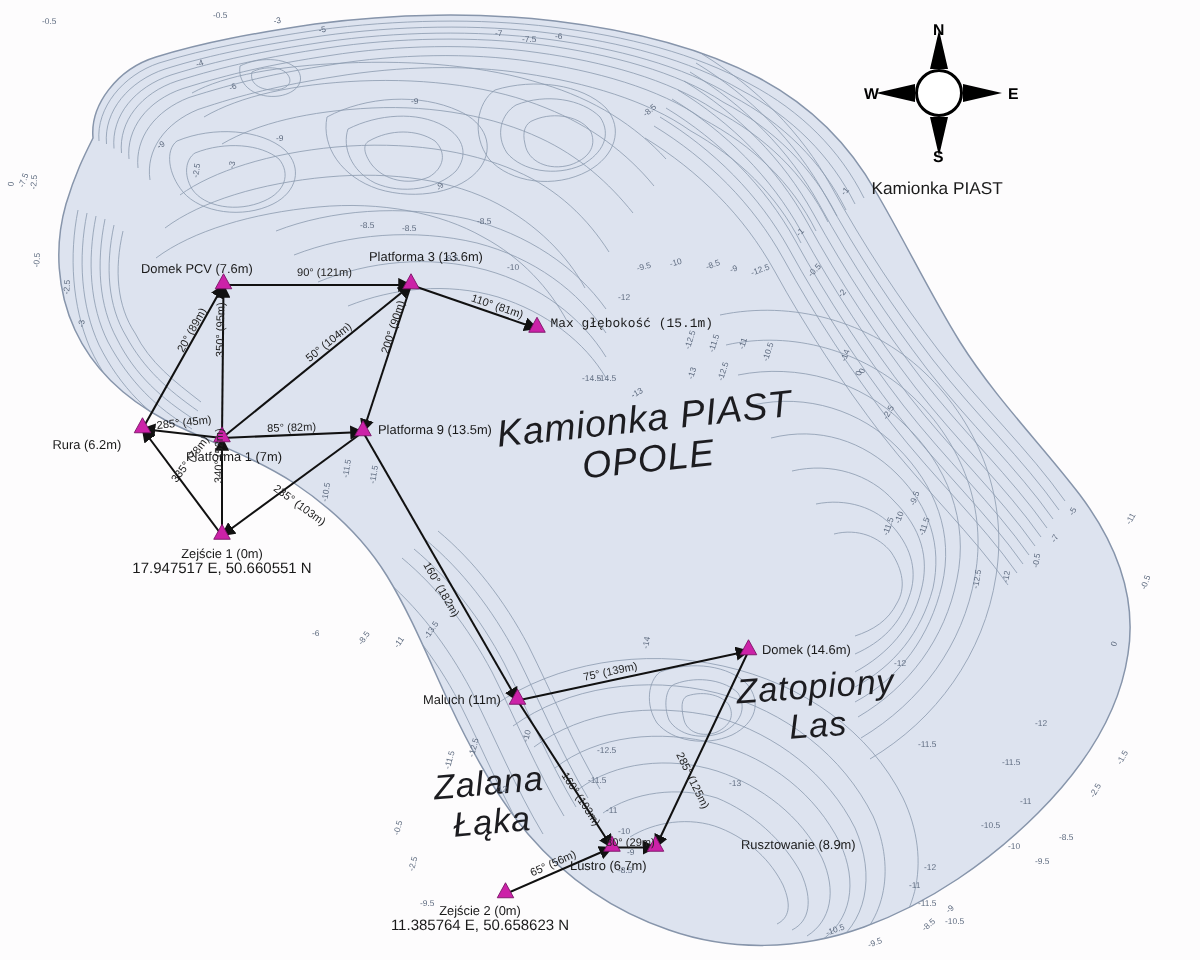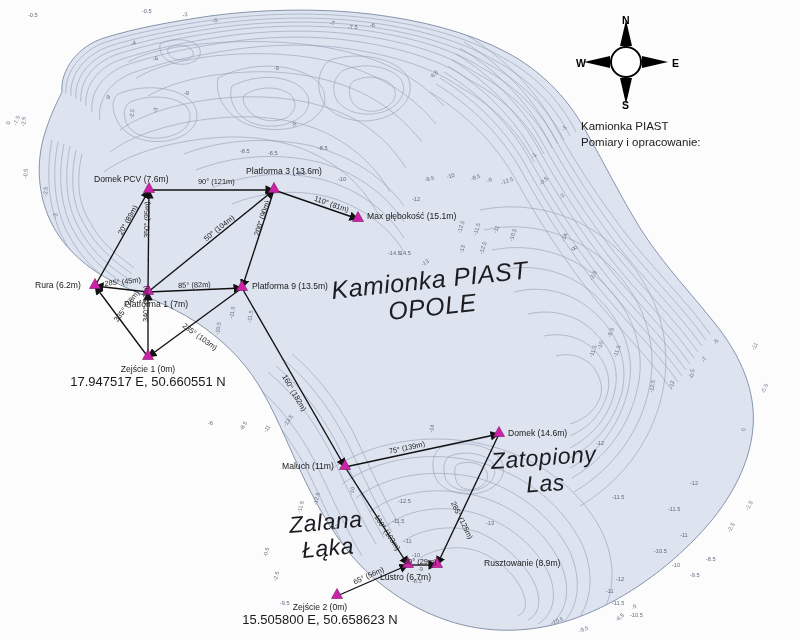--- a/index.html
+++ b/index.html
@@ -6,21 +6,21 @@
   body{width:800px;height:640px;overflow:hidden;
        font-family:"Liberation Sans","DejaVu Sans",sans-serif;}
   #map-root{position:relative;width:800px;height:640px;background:#fdfcfd;}
   svg.layer{position:absolute;left:0;top:0;width:800px;height:640px;}
   .htmlover{position:absolute;left:0;top:0;width:800px;height:640px;pointer-events:none;}
   .txt{position:absolute;white-space:nowrap;color:#231f20;}
 
   .credits{font-size:11.5px;line-height:16px;color:#1b1b1b;}
   .credits div{white-space:nowrap;}
   .sitelabel{font-size:8.6px;color:#1a1a1a;}
-  .coordlabel{font-size:13px;color:#1a1a1a;text-align:center;}
+  .coordlabel{font-size:10px;color:#1a1a1a;text-align:center;}
   .arealabel{font-family:"Liberation Sans","DejaVu Sans",sans-serif;
              font-style:italic;color:#1c1c20;letter-spacing:.5px;}
   .lake-title{font-size:25px;line-height:27px;}
   .zone-title{font-size:23px;line-height:26px;}
   .compass-letter{font-size:10.5px;font-weight:bold;color:#000;}
 </style>
 </head>
 <body>
 
 <div id="map-root">
@@ -190,53 +190,52 @@
 
   <div class="htmlover">
 
     <div class="txt compass-letter" style="left:622px;top:14px;">N</div>
     <div class="txt compass-letter" style="left:672px;top:57px;">E</div>
     <div class="txt compass-letter" style="left:622px;top:99px;">S</div>
     <div class="txt compass-letter" style="left:576px;top:57px;">W</div>
 
     <div class="txt credits" style="left:581px;top:118px;">
       <div>Kamionka PIAST</div>
-      <div>Pomiary i opracowanie:</div>
     </div>
 
     <div class="txt arealabel lake-title" style="left:330px;top:277px;transform:rotate(-6deg);transform-origin:left top;">
       <div>Kamionka PIAST</div>
       <div style="text-align:center;">OPOLE</div>
     </div>
 
     <div class="txt arealabel zone-title" style="left:288px;top:512px;transform:rotate(-5deg);transform-origin:left top;">
       <div>Zalana</div>
       <div style="text-align:center;">Łąka</div>
     </div>
 
     <div class="txt arealabel zone-title" style="left:490px;top:448px;transform:rotate(-4deg);transform-origin:left top;">
       <div>Zatopiony</div>
       <div style="text-align:center;">Las</div>
     </div>
 
     <div id="gen-labels">
         <div class="txt sitelabel" style="left:94px;top:174px;">Domek PCV (7.6m)</div>
         <div class="txt sitelabel" style="left:246px;top:166px;">Platforma 3 (13.6m)</div>
-        <div class="txt sitelabel" style="left:367px;top:211px;">Max głębokość (15.1m)</div>
-        <div class="txt sitelabel" style="left:35px;top:280px;">Rura (6.2m)</div>
+        <div class="txt sitelabel" style="left:367px;top:211px;font-family:Liberation Mono, monospace;">Max głębokość (15.1m)</div>
+        <div class="txt sitelabel" style="left:35px;top:291px;">Rura (6.2m)</div>
         <div class="txt sitelabel" style="left:124px;top:299px;">Platforma 1 (7m)</div>
         <div class="txt sitelabel" style="left:252px;top:281px;">Platforma 9 (13.5m)</div>
         <div class="txt sitelabel" style="left: 148px; top: 364px; transform: translateX(-50%);">Zejście 1 (0m)</div>
         <div class="txt sitelabel" style="left:282px;top:461px;">Maluch (11m)</div>
         <div class="txt sitelabel" style="left:508px;top:428px;">Domek (14.6m)</div>
-        <div class="txt sitelabel" style="left:437px;top:558px;padding-left:47px;">Rusztowanie (8.9m)</div>
+        <div class="txt sitelabel" style="left:447px;top:558px;padding-left:47px;">Rusztowanie (8.9m)</div>
         <div class="txt sitelabel" style="left:380px;top:572px;">Lustro (6.7m)</div>
         <div class="txt sitelabel" style="left: 320px; top: 602px; transform: translateX(-50%);">Zejście 2 (0m)</div>
         <div class="txt coordlabel" style="left: 148px; top: 374px; transform: translateX(-50%);">17.947517 E, 50.660551 N</div>
-        <div class="txt coordlabel" style="left: 320px; top: 612px; transform: translateX(-50%);">15.505800 E, 50.658623 N</div>
+        <div class="txt coordlabel" style="left: 320px; top: 612px; transform: translateX(-50%);">11.385764 E, 50.658623 N</div>
         <div class="txt sitelabel" style="left:198px;top:177px;font-size:7.4px;color:#222;">90° (121m)</div>
         <div class="txt sitelabel" style="left:316px;top:194px;transform:rotate(19deg);transform-origin:left top;font-size:7.4px;color:#222;">110° (81m)</div>
         <div class="txt sitelabel" style="left:116px;top:232px;transform:rotate(-61deg);transform-origin:left top;font-size:7.4px;color:#222;">20° (89m)</div>
         <div class="txt sitelabel" style="left:142px;top:238px;transform:rotate(-89deg);transform-origin:left top;font-size:7.4px;color:#222;">350° (95m)</div>
         <div class="txt sitelabel" style="left:202px;top:236px;transform:rotate(-39deg);transform-origin:left top;font-size:7.4px;color:#222;">50° (104m)</div>
         <div class="txt sitelabel" style="left:252px;top:234px;transform:rotate(-72deg);transform-origin:left top;font-size:7.4px;color:#222;">200° (90m)</div>
         <div class="txt sitelabel" style="left:104px;top:279px;transform:rotate(-6deg);transform-origin:left top;font-size:7.4px;color:#222;">285° (45m)</div>
         <div class="txt sitelabel" style="left:178px;top:281px;transform:rotate(-2deg);transform-origin:left top;font-size:7.4px;color:#222;">85° (82m)</div>
         <div class="txt sitelabel" style="left:112px;top:318px;transform:rotate(-53deg);transform-origin:left top;font-size:7.4px;color:#222;">335° (78m)</div>
         <div class="txt sitelabel" style="left:141px;top:322px;transform:rotate(-89deg);transform-origin:left top;font-size:7.4px;color:#222;">340° (52m)</div>

